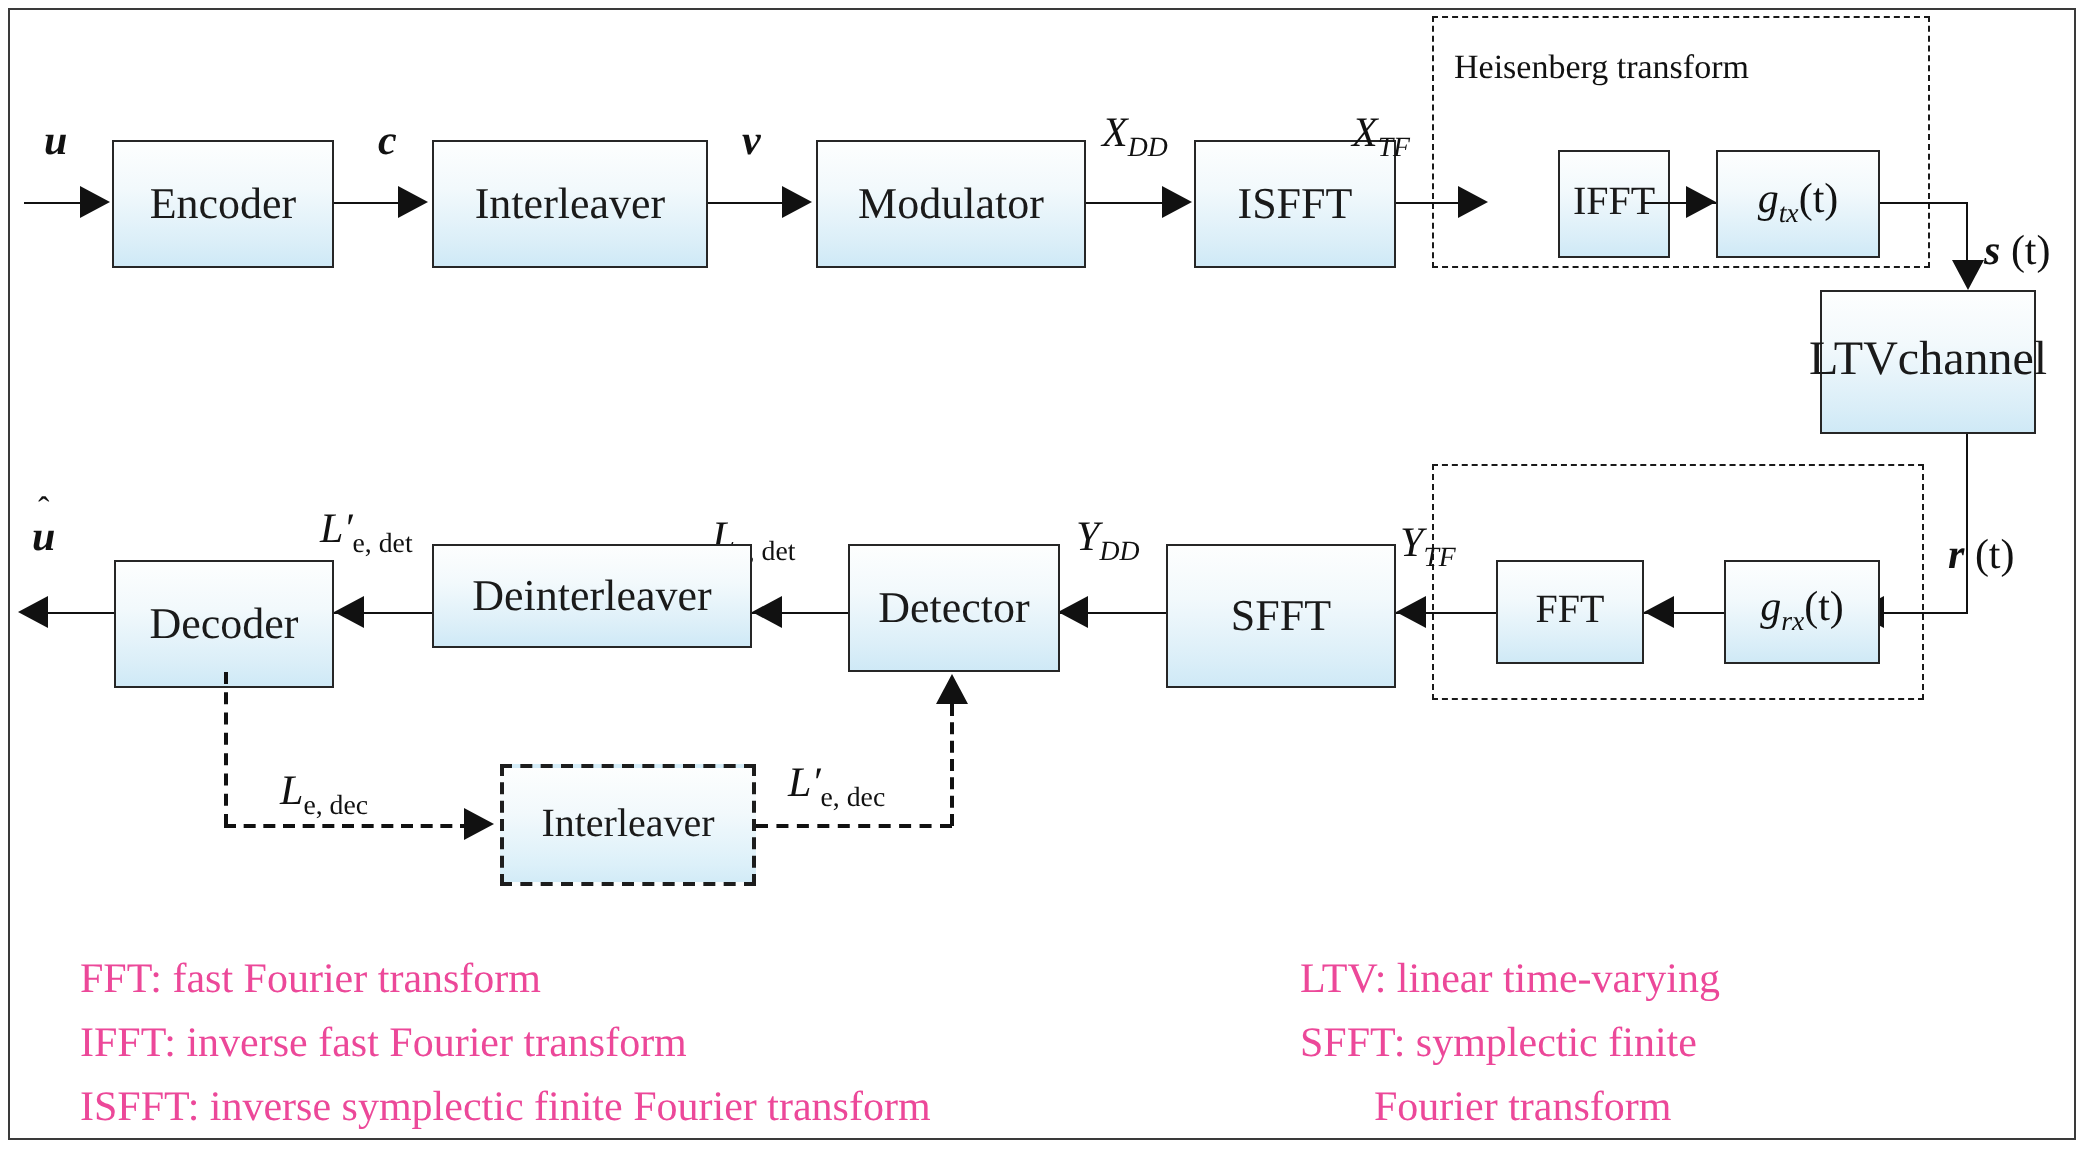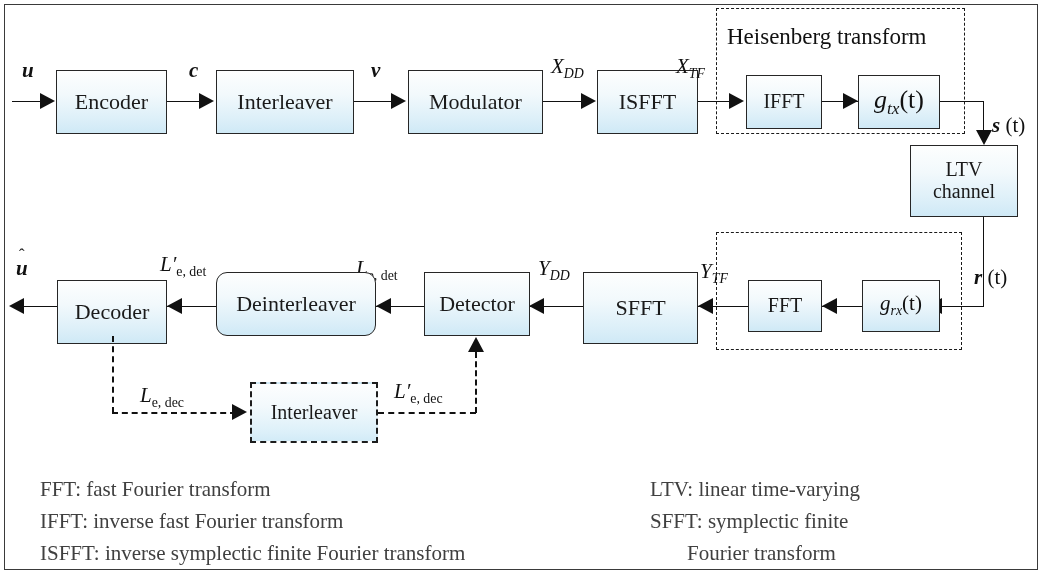--- a/index.html
+++ b/index.html
@@ -20,38 +20,38 @@
     box-sizing:border-box;
     border:1.6px solid #262626;
     background:linear-gradient(to bottom,#fdfefe 0%,#f2f9fc 38%,#daeef8 82%,#cfe9f6 100%);
     display:flex;align-items:center;justify-content:center;
     font-family:"Liberation Serif",serif;
     font-size:22px;color:#1a1a1a;
     line-height:1.08;
     text-align:center;
     white-space:nowrap;
   }
-  .blk.two-line{white-space:normal;flex-direction:column;font-size:20px;}
+  .blk.two-line{white-space:normal;flex-direction:row;font-size:24px;}
   .blk.small{font-size:20px;}
   .blk.dashed{
     border:2px dashed #1d1d1d;
     background:linear-gradient(to bottom,#fdfefe 0%,#f2f9fc 40%,#dcf0f9 85%,#d2ebf7 100%);
     font-size:20px;
   }
   
   .region{
     position:absolute;
     box-sizing:border-box;
     border:1.6px dashed #1a1a1a;
     background:transparent;
   }
   .region-label{
     position:absolute;
     font-family:"Liberation Serif",serif;
-    font-size:23px;color:#111;white-space:nowrap;
+    font-size:17px;color:#111;white-space:nowrap;
   }
   
   .hline{position:absolute;height:0;border-top:1.7px solid #111;}
   .vline{position:absolute;width:0;border-left:1.7px solid #111;}
   .hdash{position:absolute;height:0;border-top:2px dashed #111;}
   .vdash{position:absolute;width:0;border-left:2px dashed #111;}
   
   .arr{position:absolute;width:0;height:0;}
   .arr-r{border-top:8px solid transparent;border-bottom:8px solid transparent;border-left:15px solid #111;}
   .arr-l{border-top:8px solid transparent;border-bottom:8px solid transparent;border-right:15px solid #111;}
@@ -65,21 +65,21 @@
   }
   .lbl i{font-style:italic;}
   .lbl b{font-style:italic;font-weight:bold;}
   .lbl sub{font-size:0.66em;font-style:italic;}
   .lbl sub.up{font-style:normal;}
   .prime{font-style:italic;}
   
   .legend{
     position:absolute;
     font-family:"Liberation Serif",serif;
-    font-size:21px;color:#404040;white-space:nowrap;
+    font-size:21px;color:#ec4899;white-space:nowrap;
   }
 </style>
 </head>
 <body>
 
 <div id="figure">
   <div id="frame"></div>
 
   <div class="region" style="left:716px;top:8px;width:249px;height:126px;"></div>
   <div class="region-label" style="left:727px;top:24px;">Heisenberg transform</div>
@@ -107,27 +107,27 @@
   <div class="hline" style="left:543px;top:101px;width:40px;"></div>
   <div class="arr arr-r" style="left:581px;top:93px;"></div>
   <div class="lbl" style="left:551px;top:54px;"><i>X</i><sub>DD</sub></div>
 
   <div class="blk" style="left:597px;top:70px;width:101px;height:64px;">ISFFT</div>
 
   <div class="hline" style="left:698px;top:101px;width:40px;"></div>
   <div class="arr arr-r" style="left:729px;top:93px;"></div>
   <div class="lbl" style="left:676px;top:54px;"><i>X</i><sub>TF</sub></div>
 
-  <div class="blk small" style="left:746px;top:75px;width:76px;height:54px;">IFFT</div>
+  <div class="blk small" style="left:779px;top:75px;width:56px;height:54px;">IFFT</div>
 
   <div class="hline" style="left:822px;top:101px;width:36px;"></div>
   <div class="arr arr-r" style="left:843px;top:93px;"></div>
 
   <div class="blk small" style="left:858px;top:75px;width:82px;height:54px;">
-    <span class="lbl" style="position:static;font-size:26px;"><i>g</i><sub>tx</sub><span>(t)</span></span>
+    <span class="lbl" style="position:static;font-size:21px;"><i>g</i><sub>tx</sub><span>(t)</span></span>
   </div>
 
   <div class="hline" style="left:940px;top:101px;width:44px;"></div>
   <div class="vline" style="left:983px;top:101px;height:36px;"></div>
   <div class="arr arr-d" style="left:976px;top:130px;"></div>
   <div class="lbl" style="left:992px;top:113px;"><b>s</b> <span>(t)</span></div>
 
   <div class="blk two-line" style="left:910px;top:145px;width:108px;height:72px;">
     <span>LTV</span>
     <span>channel</span>
@@ -157,21 +157,21 @@
   <div class="hline" style="left:529px;top:306px;width:54px;"></div>
   <div class="arr arr-l" style="left:529px;top:298px;"></div>
   <div class="lbl" style="left:538px;top:256px;"><i>Y</i><sub>DD</sub></div>
 
   <div class="blk" style="left:424px;top:272px;width:106px;height:64px;">Detector</div>
 
   <div class="hline" style="left:376px;top:306px;width:48px;"></div>
   <div class="arr arr-l" style="left:376px;top:298px;"></div>
   <div class="lbl" style="left:356px;top:256px;"><i>L</i><sub class="up">e, det</sub></div>
 
-  <div class="blk" style="left:216px;top:272px;width:160px;height:64px;border-radius:11px;">Deinterleaver</div>
+  <div class="blk" style="left:216px;top:272px;width:160px;height:52px;">Deinterleaver</div>
 
   <div class="hline" style="left:167px;top:306px;width:49px;"></div>
   <div class="arr arr-l" style="left:167px;top:298px;"></div>
   <div class="lbl" style="left:160px;top:252px;"><i>L</i><span class="prime">′</span><sub class="up">e, det</sub></div>
 
   <div class="blk" style="left:57px;top:280px;width:110px;height:64px;">Decoder</div>
 
   <div class="hline" style="left:12px;top:306px;width:45px;"></div>
   <div class="arr arr-l" style="left:9px;top:298px;"></div>
   <div class="lbl" style="left:16px;top:256px;"><span style="display:inline-block;position:relative;"><span style="position:absolute;left:0;right:0;top:-11px;text-align:center;font-size:17px;">̂</span><b>u</b></span></div>

